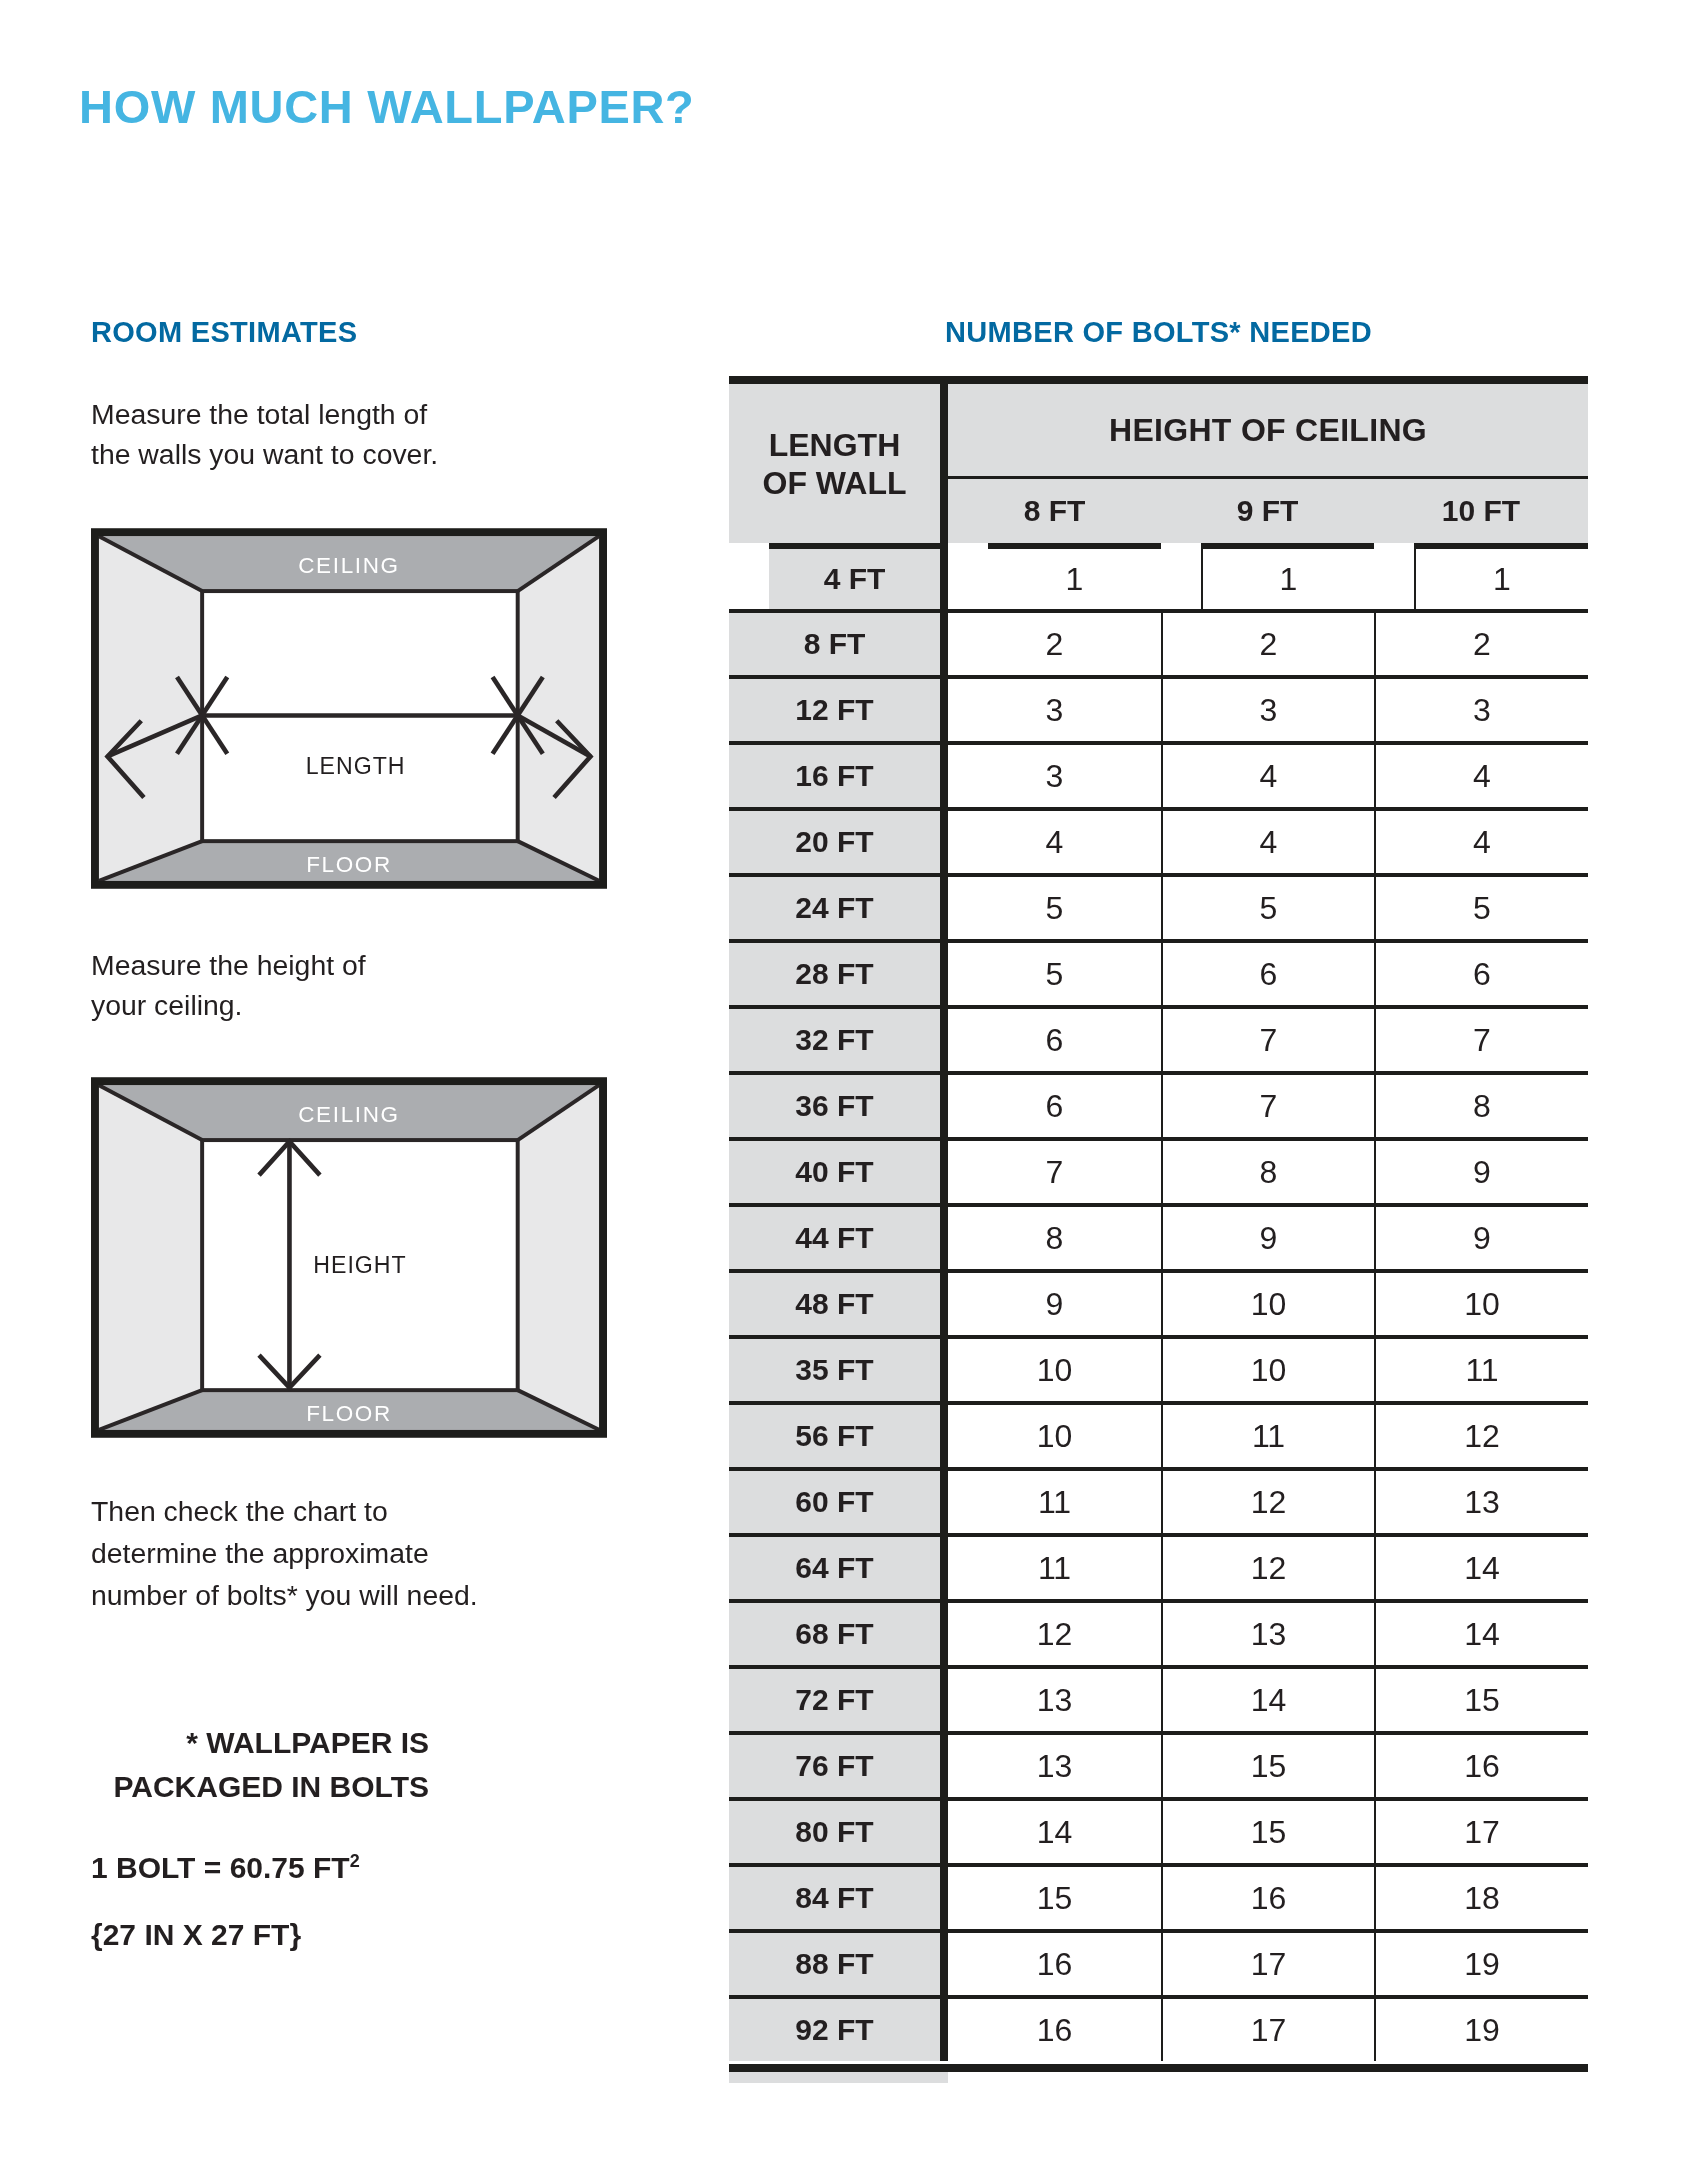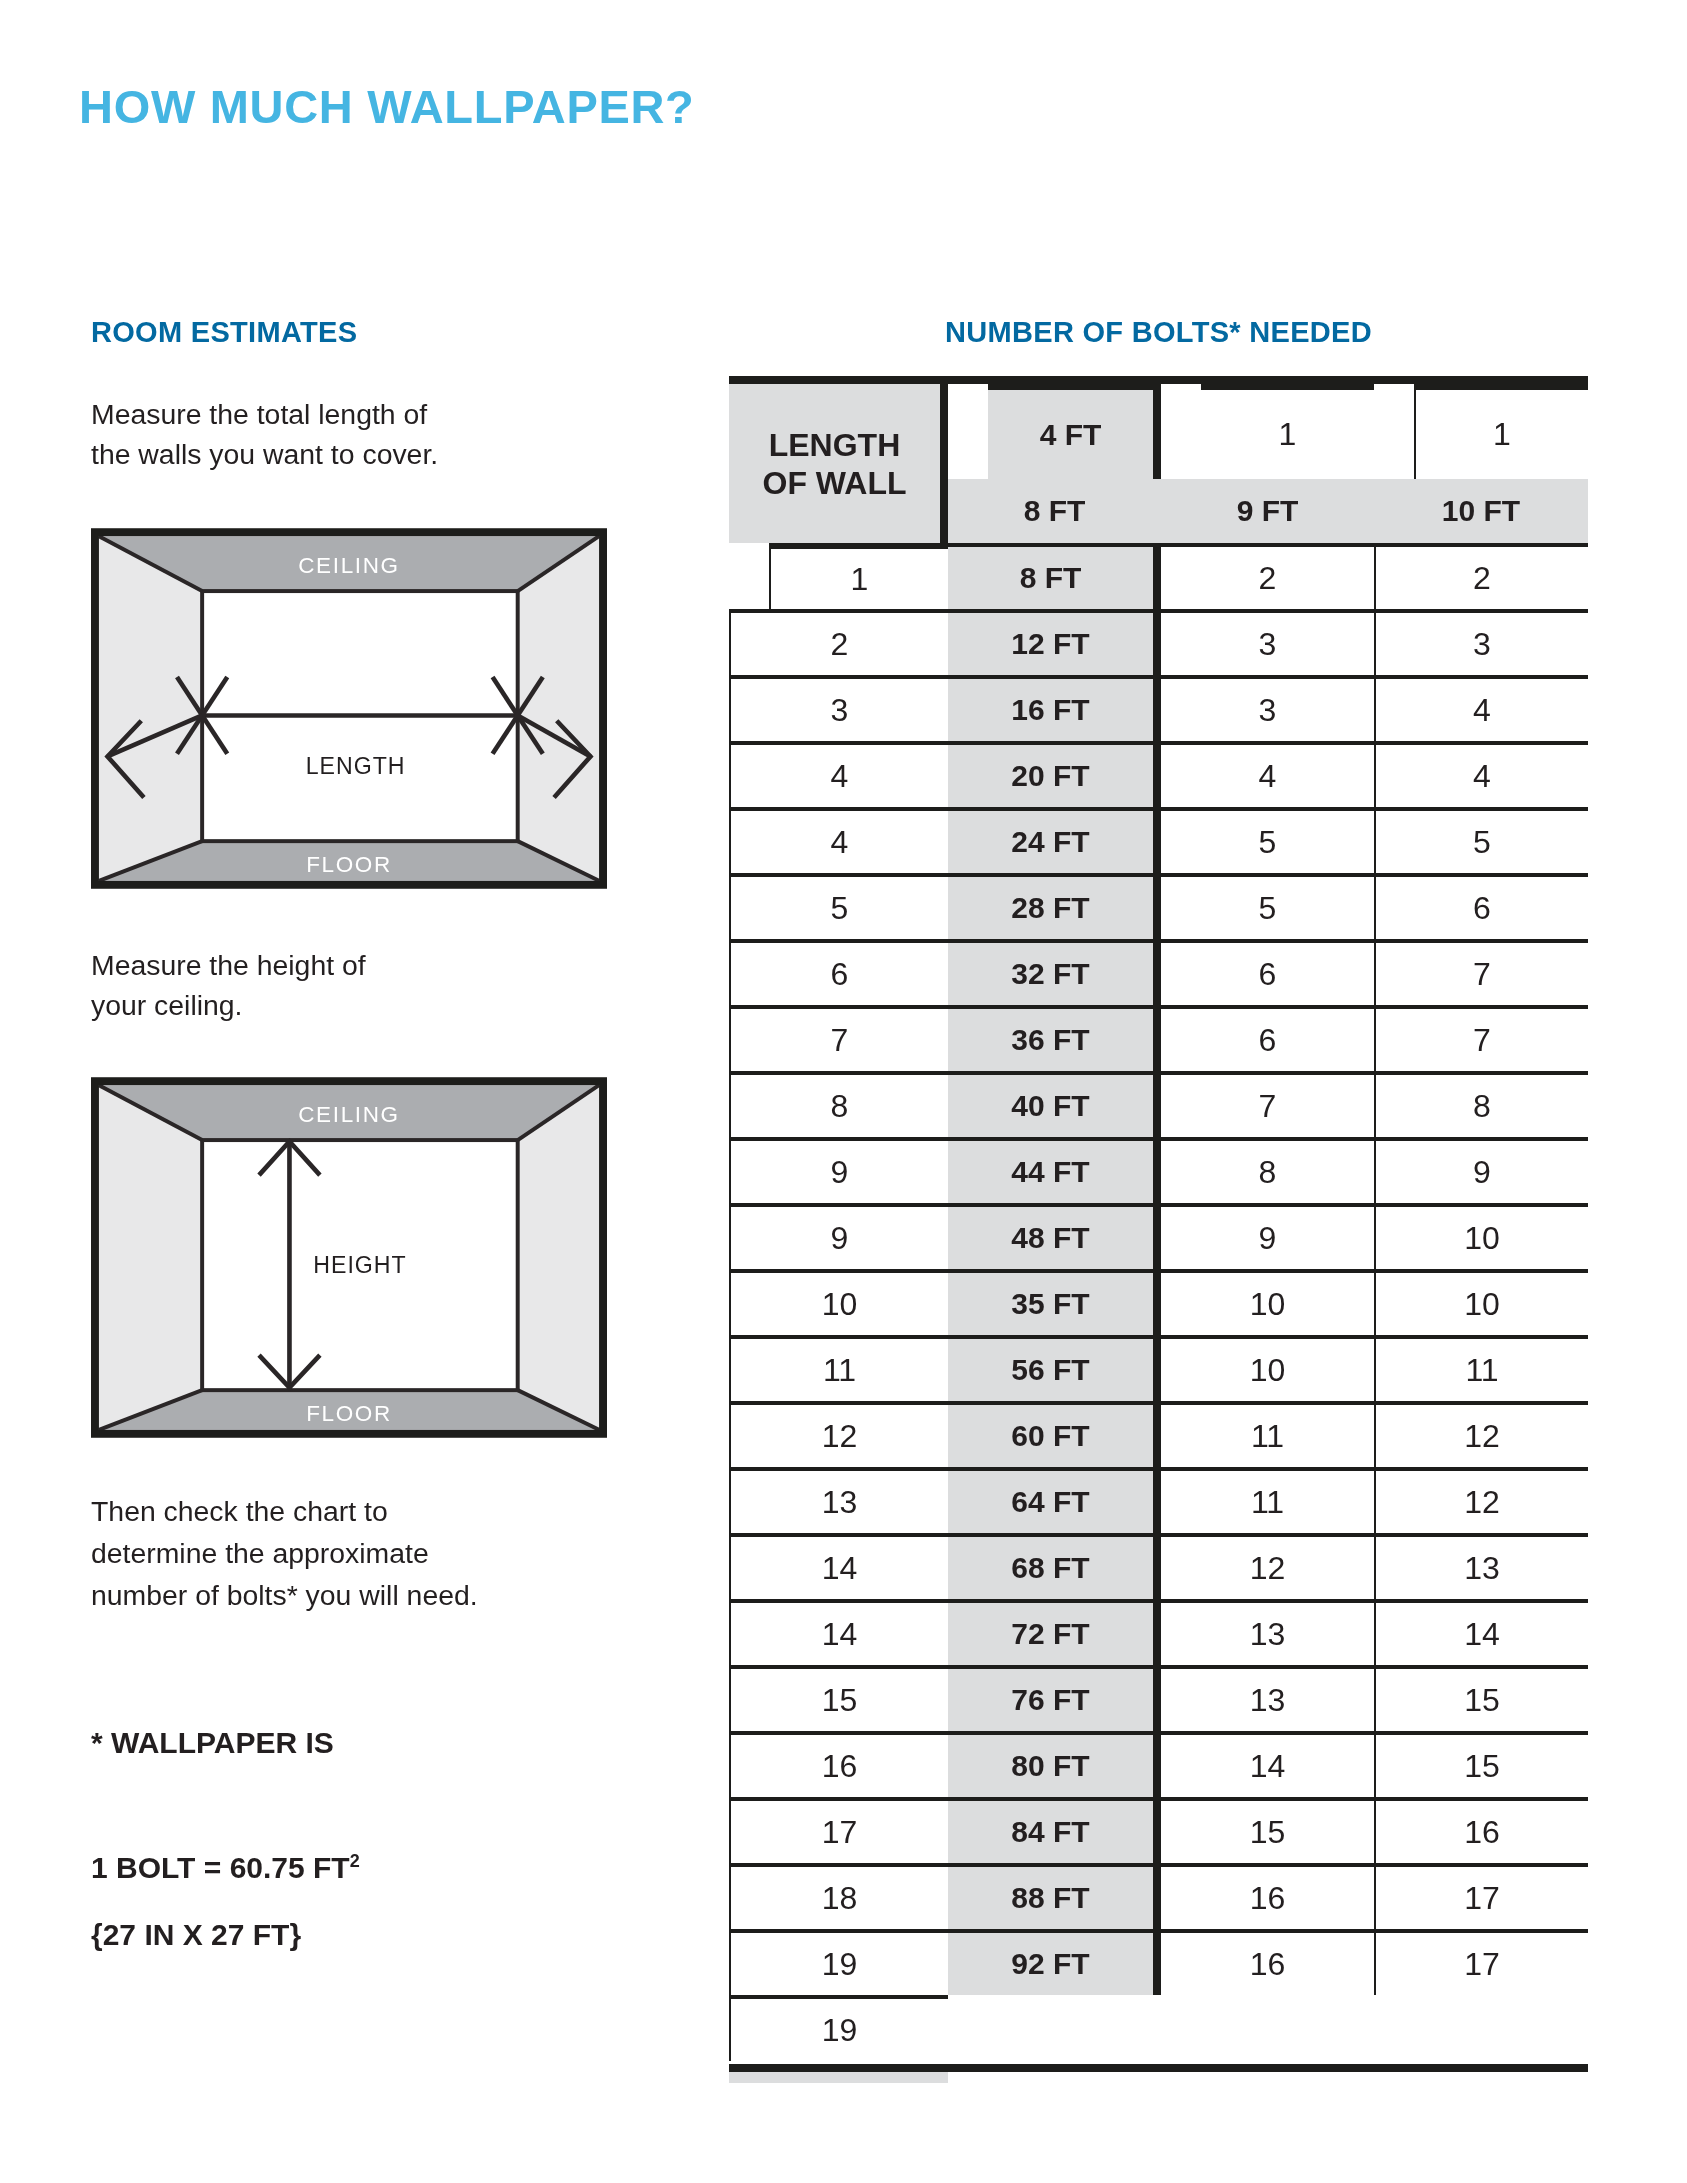--- a/index.html
+++ b/index.html
@@ -130,30 +130,32 @@
   <text x="390" y="519" text-anchor="middle" font-size="34" letter-spacing="2.5" fill="#ffffff">FLOOR</text>
   <text x="336" y="296" text-anchor="start" font-size="35" letter-spacing="1.5" fill="#231F20">HEIGHT</text>
 </svg>
 
 <div class="abs para para3">Then check the chart to
 determine the approximate
 number of bolts* you will need.</div>
 
 <div class="abs fn-bold fn1">
   <div>* WALLPAPER IS</div>
+  <div class="indent">PACKAGED IN BOLTS</div>
 </div>
 
 <div class="abs fn-bold fn2">
   <span>1 BOLT = 60.75 FT</span><sup>2</sup>
 </div>
 <div class="abs fn-bold fn3">{27 IN X 27 FT}</div>
 
 <div class="abs wtable" id="wtable">
   <div class="hd-length">LENGTH
 OF WALL</div>
+  <div class="hd-ceiling">HEIGHT OF CEILING</div>
   <div class="hd-sub">8 FT</div>
   <div class="hd-sub">9 FT</div>
   <div class="hd-sub">10 FT</div>
 
 <div class="cell label row0">4 FT</div>
     <div class="cell val c2 row0">1</div>
     <div class="cell val c3 row0">1</div>
     <div class="cell val c4 row0">1</div>
     <div class="cell label">8 FT</div>
     <div class="cell val c2">2</div>

